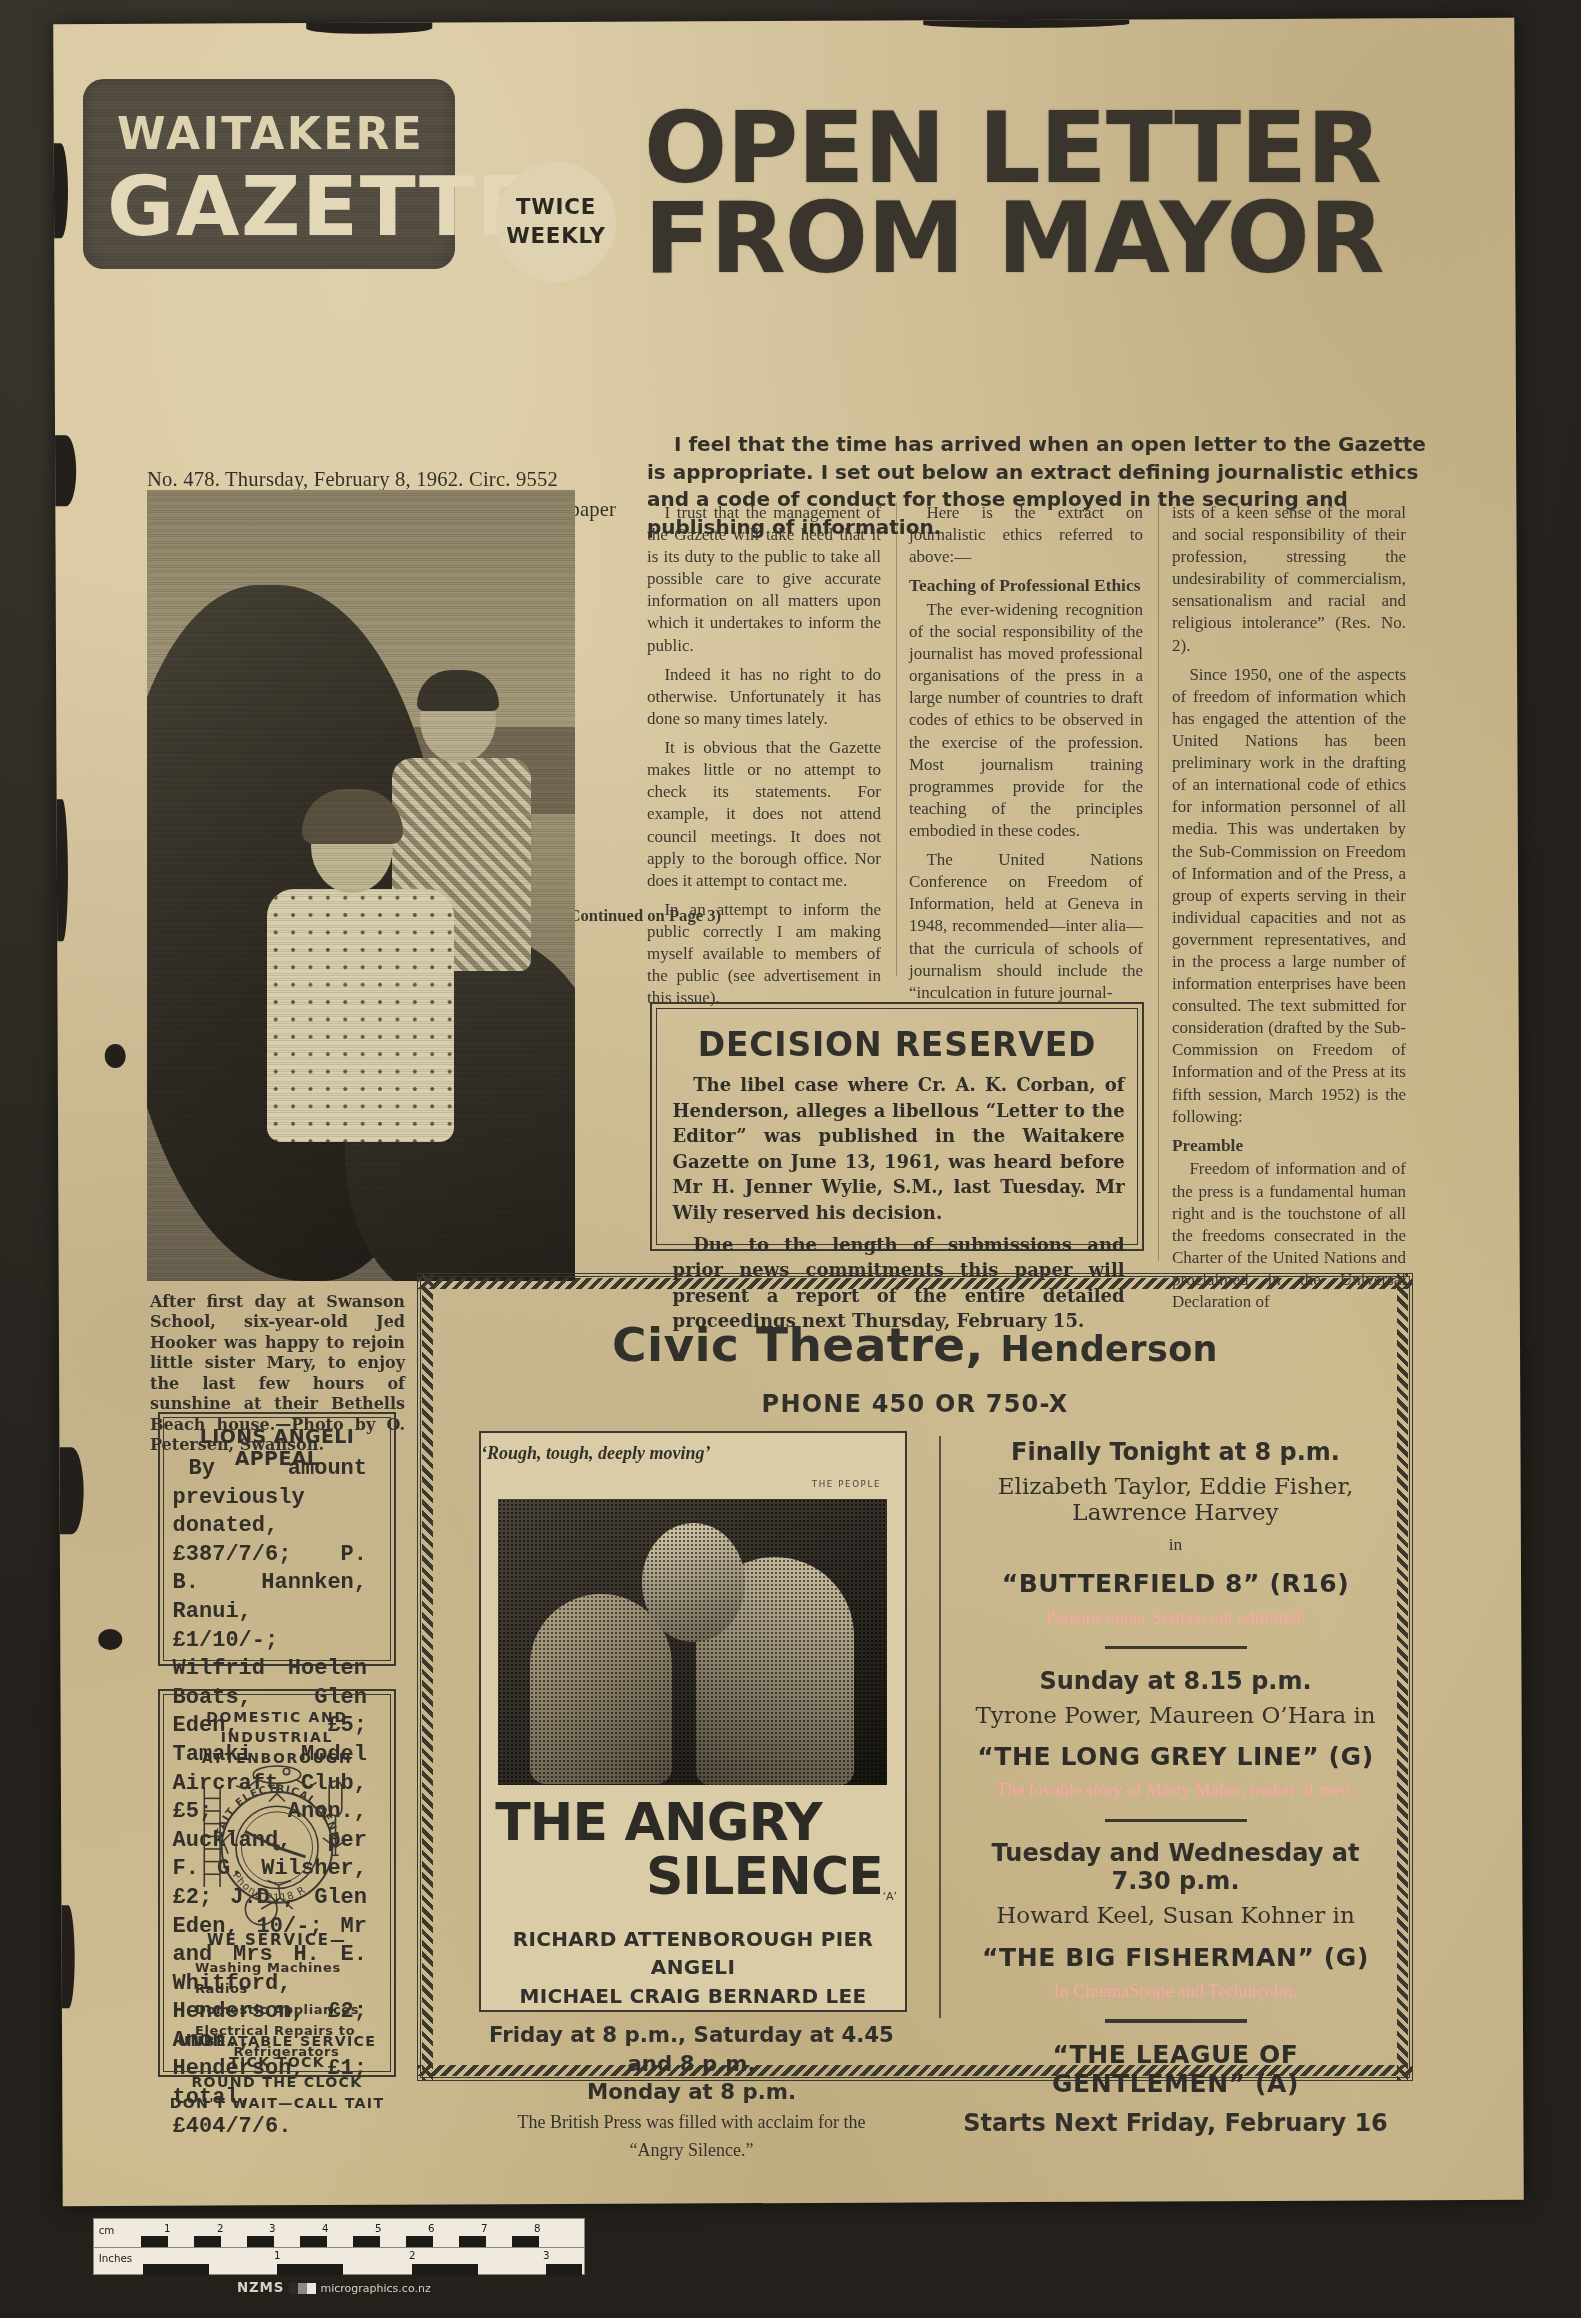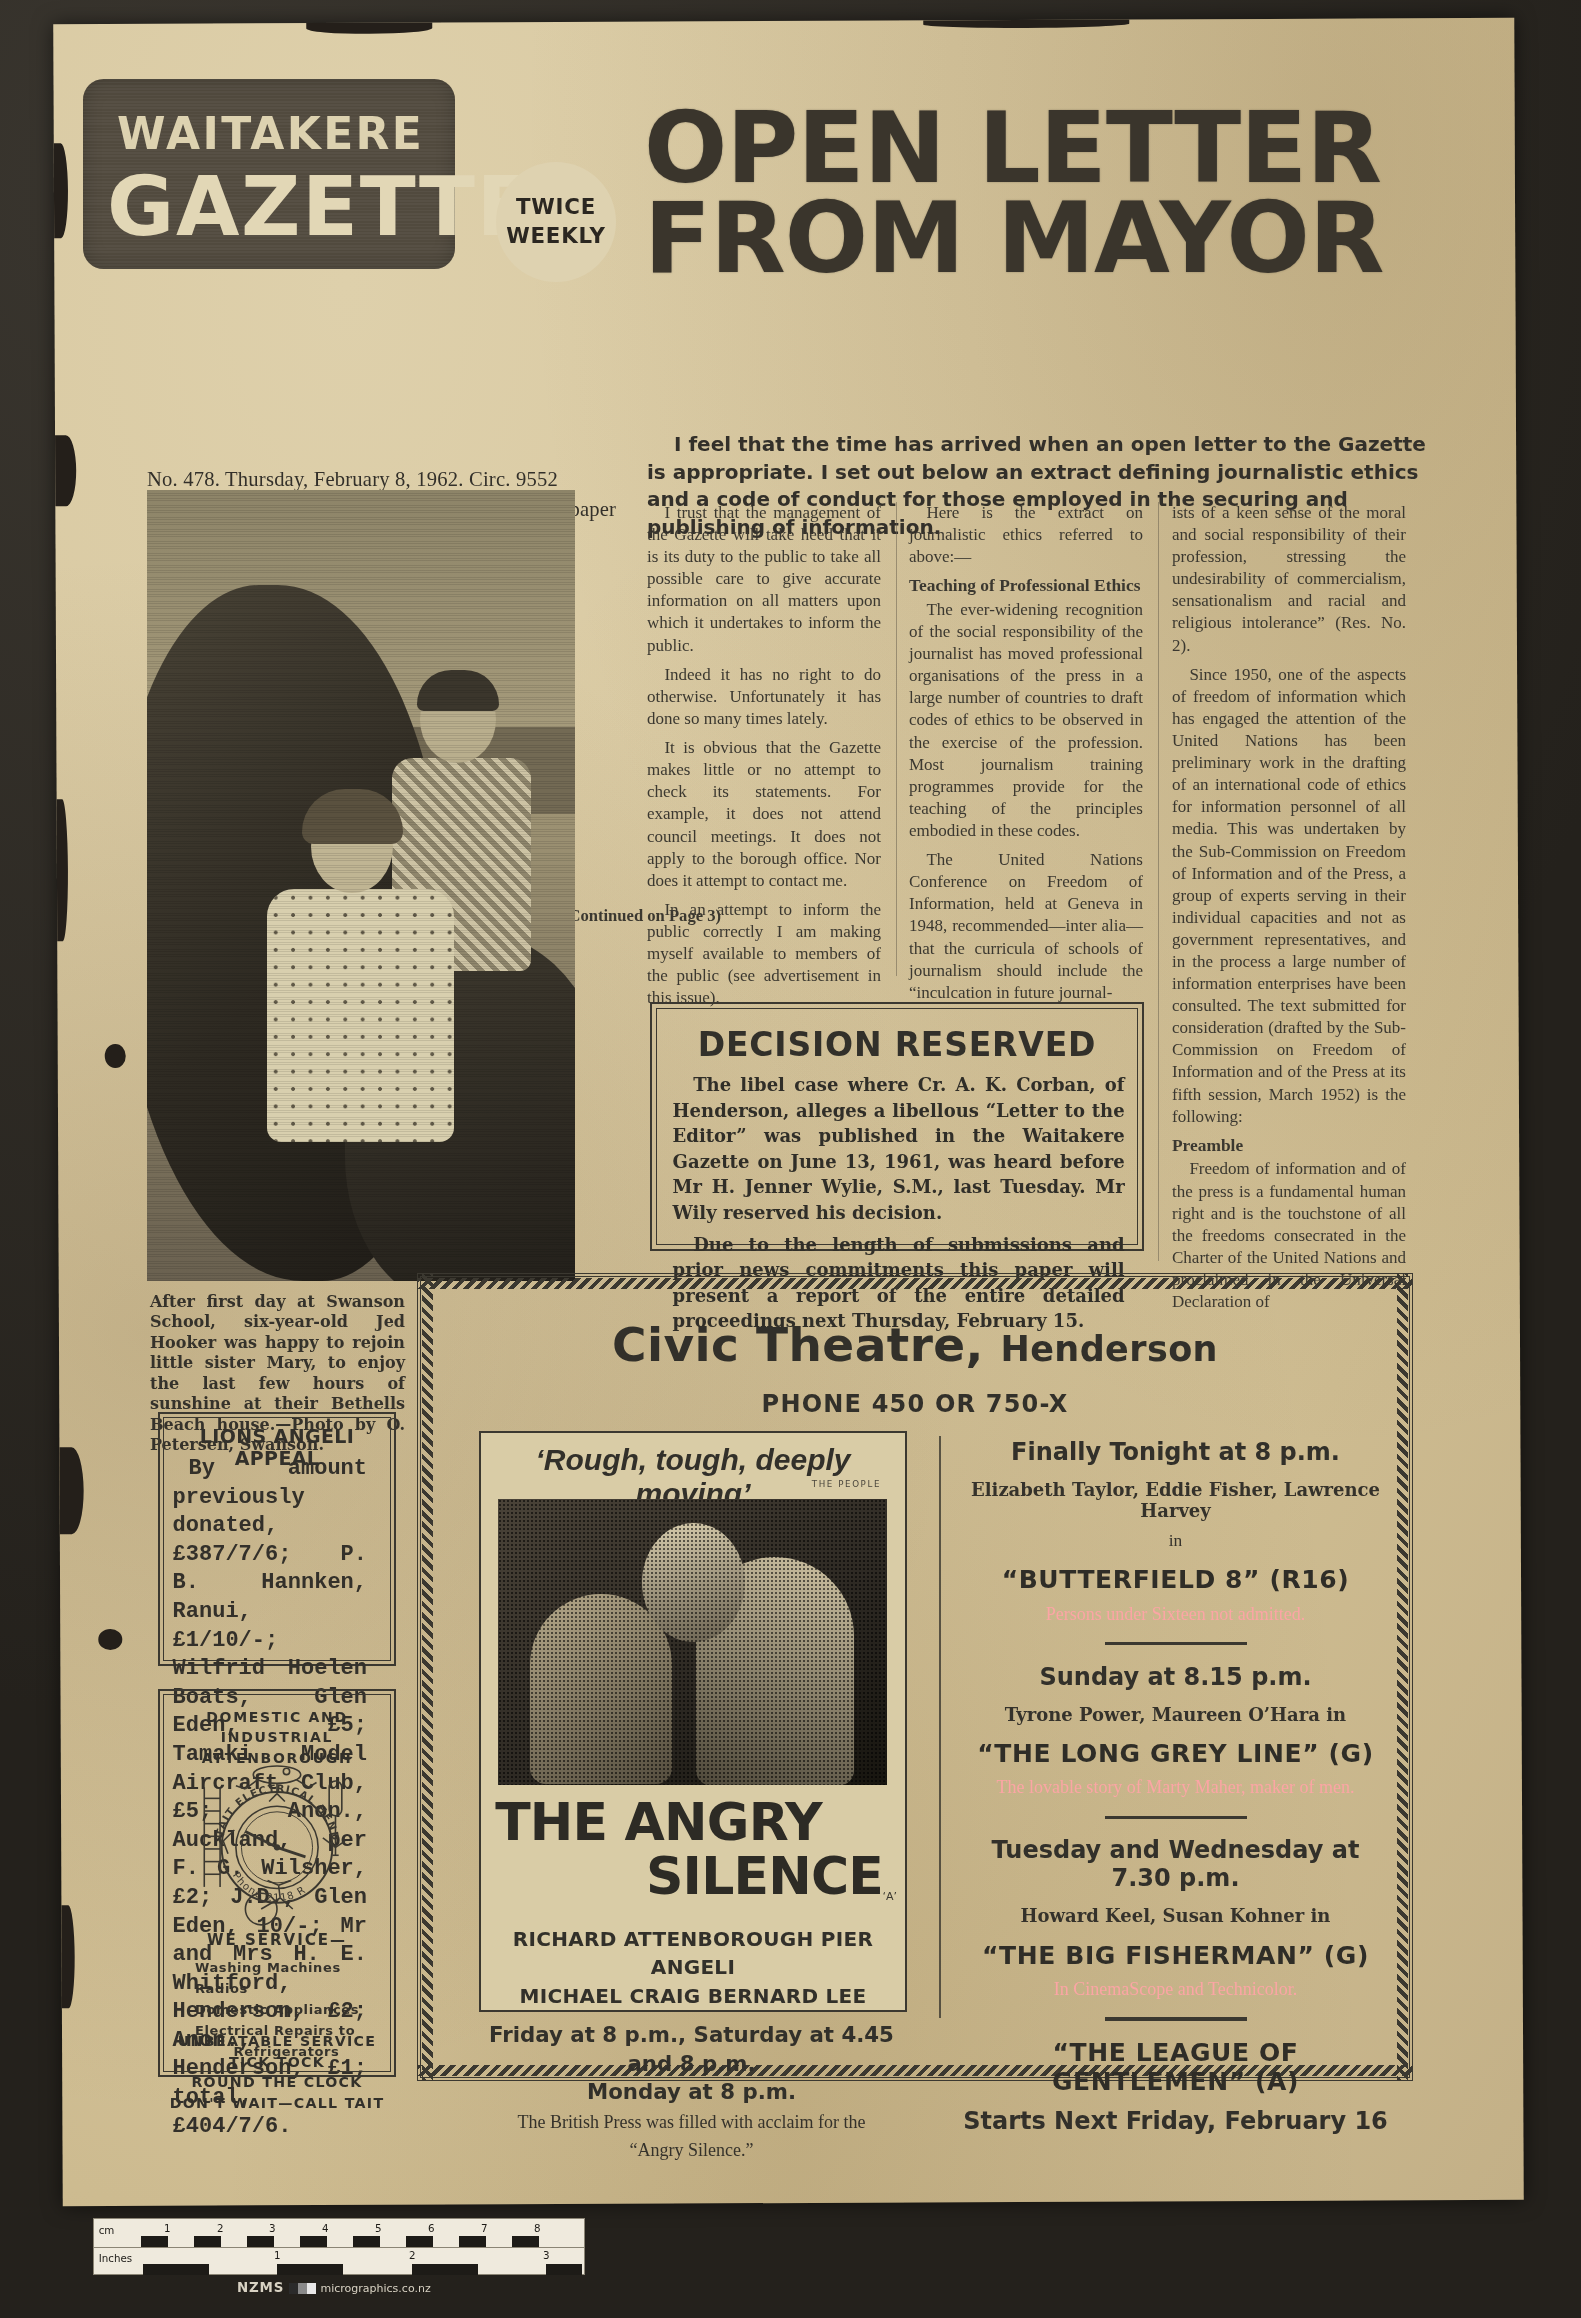--- a/index.html
+++ b/index.html
@@ -155,22 +155,22 @@
     background:repeating-linear-gradient(45deg,#3b3830 0 4px,transparent 4px 8px);}
   .zigv.lft{left:4.7px;} .zigv.rgt{right:4.7px;}
 
   .civic-title{position:absolute;left:0;right:0;top:44px;text-align:center;
     font-family:"DejaVu Sans",sans-serif;font-weight:700;font-size:47px;color:#32302a;letter-spacing:0.4px;}
   .civic-title .sm{font-size:35px;}
   .civic-phone{position:absolute;left:0;right:0;top:117px;text-align:center;
     font-family:"DejaVu Sans",sans-serif;font-weight:700;font-size:24px;letter-spacing:1.2px;color:#32302a;}
 
   .poster{position:absolute;left:62px;top:158px;width:424px;height:577px;border:2.4px solid #3b3830;background:#d9cca6;}
-  .poster-quote{position:absolute;left:0;right:0;top:9.5px;text-align:center;
-    font-family:Liberation Sans, sans-serif;font-style:italic;font-weight:700;font-size:30px;color:#32302a;}
+  .poster-quote{position:absolute;left:0;right:0;top:9.5px;text-align:left;
+    font-family:Liberation Serif, serif;font-style:italic;font-weight:700;font-size:18px;color:#32302a;}
   .poster-src{position:absolute;right:24px;top:46px;font-family:"DejaVu Sans",sans-serif;font-size:8.7px;
     letter-spacing:1.6px;color:#4a463c;}
   .poster-img{position:absolute;left:17.4px;top:66px;width:389px;height:286px;overflow:hidden;
     background:linear-gradient(150deg,#4a4338 0%,#2c2822 60%,#17150f 100%);}
   .poster-img .f1{position:absolute;left:32px;top:95px;width:142px;height:190px;border-radius:71px 71px 16px 16px;
     background:linear-gradient(150deg,#b6a98a,#544d3e);}
   .poster-img .f2{position:absolute;left:198px;top:58px;width:158px;height:229px;border-radius:79px 79px 16px 16px;
     background:linear-gradient(200deg,#cfc3a3,#4e483a);}
   .poster-img .f3{position:absolute;left:144px;top:24px;width:103px;height:119px;border-radius:50%;
     background:linear-gradient(170deg,#d6cbac,#6b6352);}
@@ -185,21 +185,21 @@
     font-family:"DejaVu Sans",sans-serif;font-weight:700;font-size:20px;letter-spacing:0.3px;color:#32302a;line-height:1.42;}
 
   .poster-foot{position:absolute;left:47px;top:748px;width:455px;text-align:center;}
   .pf-bold{font-family:"DejaVu Sans",sans-serif;font-weight:700;font-size:21.3px;color:#32302a;line-height:1.34;}
   .pf-reg{font-family:"Liberation Serif",serif;font-size:18px;color:#35322b;line-height:1.3;margin-top:4.7px;}
 
   .vdiv{position:absolute;left:522px;top:163px;bottom:63px;width:1.6px;background:#3b3830;opacity:.8;}
 
   .sched{position:absolute;left:545px;top:163px;width:427px;text-align:center;}
   .sc-time{font-family:"DejaVu Sans",sans-serif;font-weight:700;font-size:24px;color:#32302a;margin-top:1.6px;}
-  .sc-cast{font-family:"DejaVu Serif",serif;font-weight:700;font-size:18px;color:#35322b;margin-top:13px;}
+  .sc-cast{font-family:"DejaVu Serif",serif;font-weight:400;font-size:23px;color:#35322b;margin-top:7px;}
   .sc-in{font-family:"Liberation Serif",serif;font-size:17.4px;color:#35322b;margin-top:9.5px;}
   .sc-film{font-family:"DejaVu Sans",sans-serif;font-weight:700;font-size:25px;letter-spacing:0.6px;color:#2f2d27;margin-top:14.2px;}
   .sc-note{font-family:"Liberation Serif",serif;font-size:18px;color:#fca5a5;margin-top:9.5px;}
   .sc-rule{width:142px;height:3.2px;background:#3b3830;margin:17.4px auto;}
 
   
   .ruler{position:absolute;left:93px;top:2218px;width:490px;height:55px;background:#efeadd;border:0.8px solid #8b8575;}
   .ruler .row{position:absolute;left:0;right:0;height:28px;}
   .ruler .row.cm{top:0;border-bottom:0.8px solid #8b8575;}
   .ruler .row.in{top:28px;}

